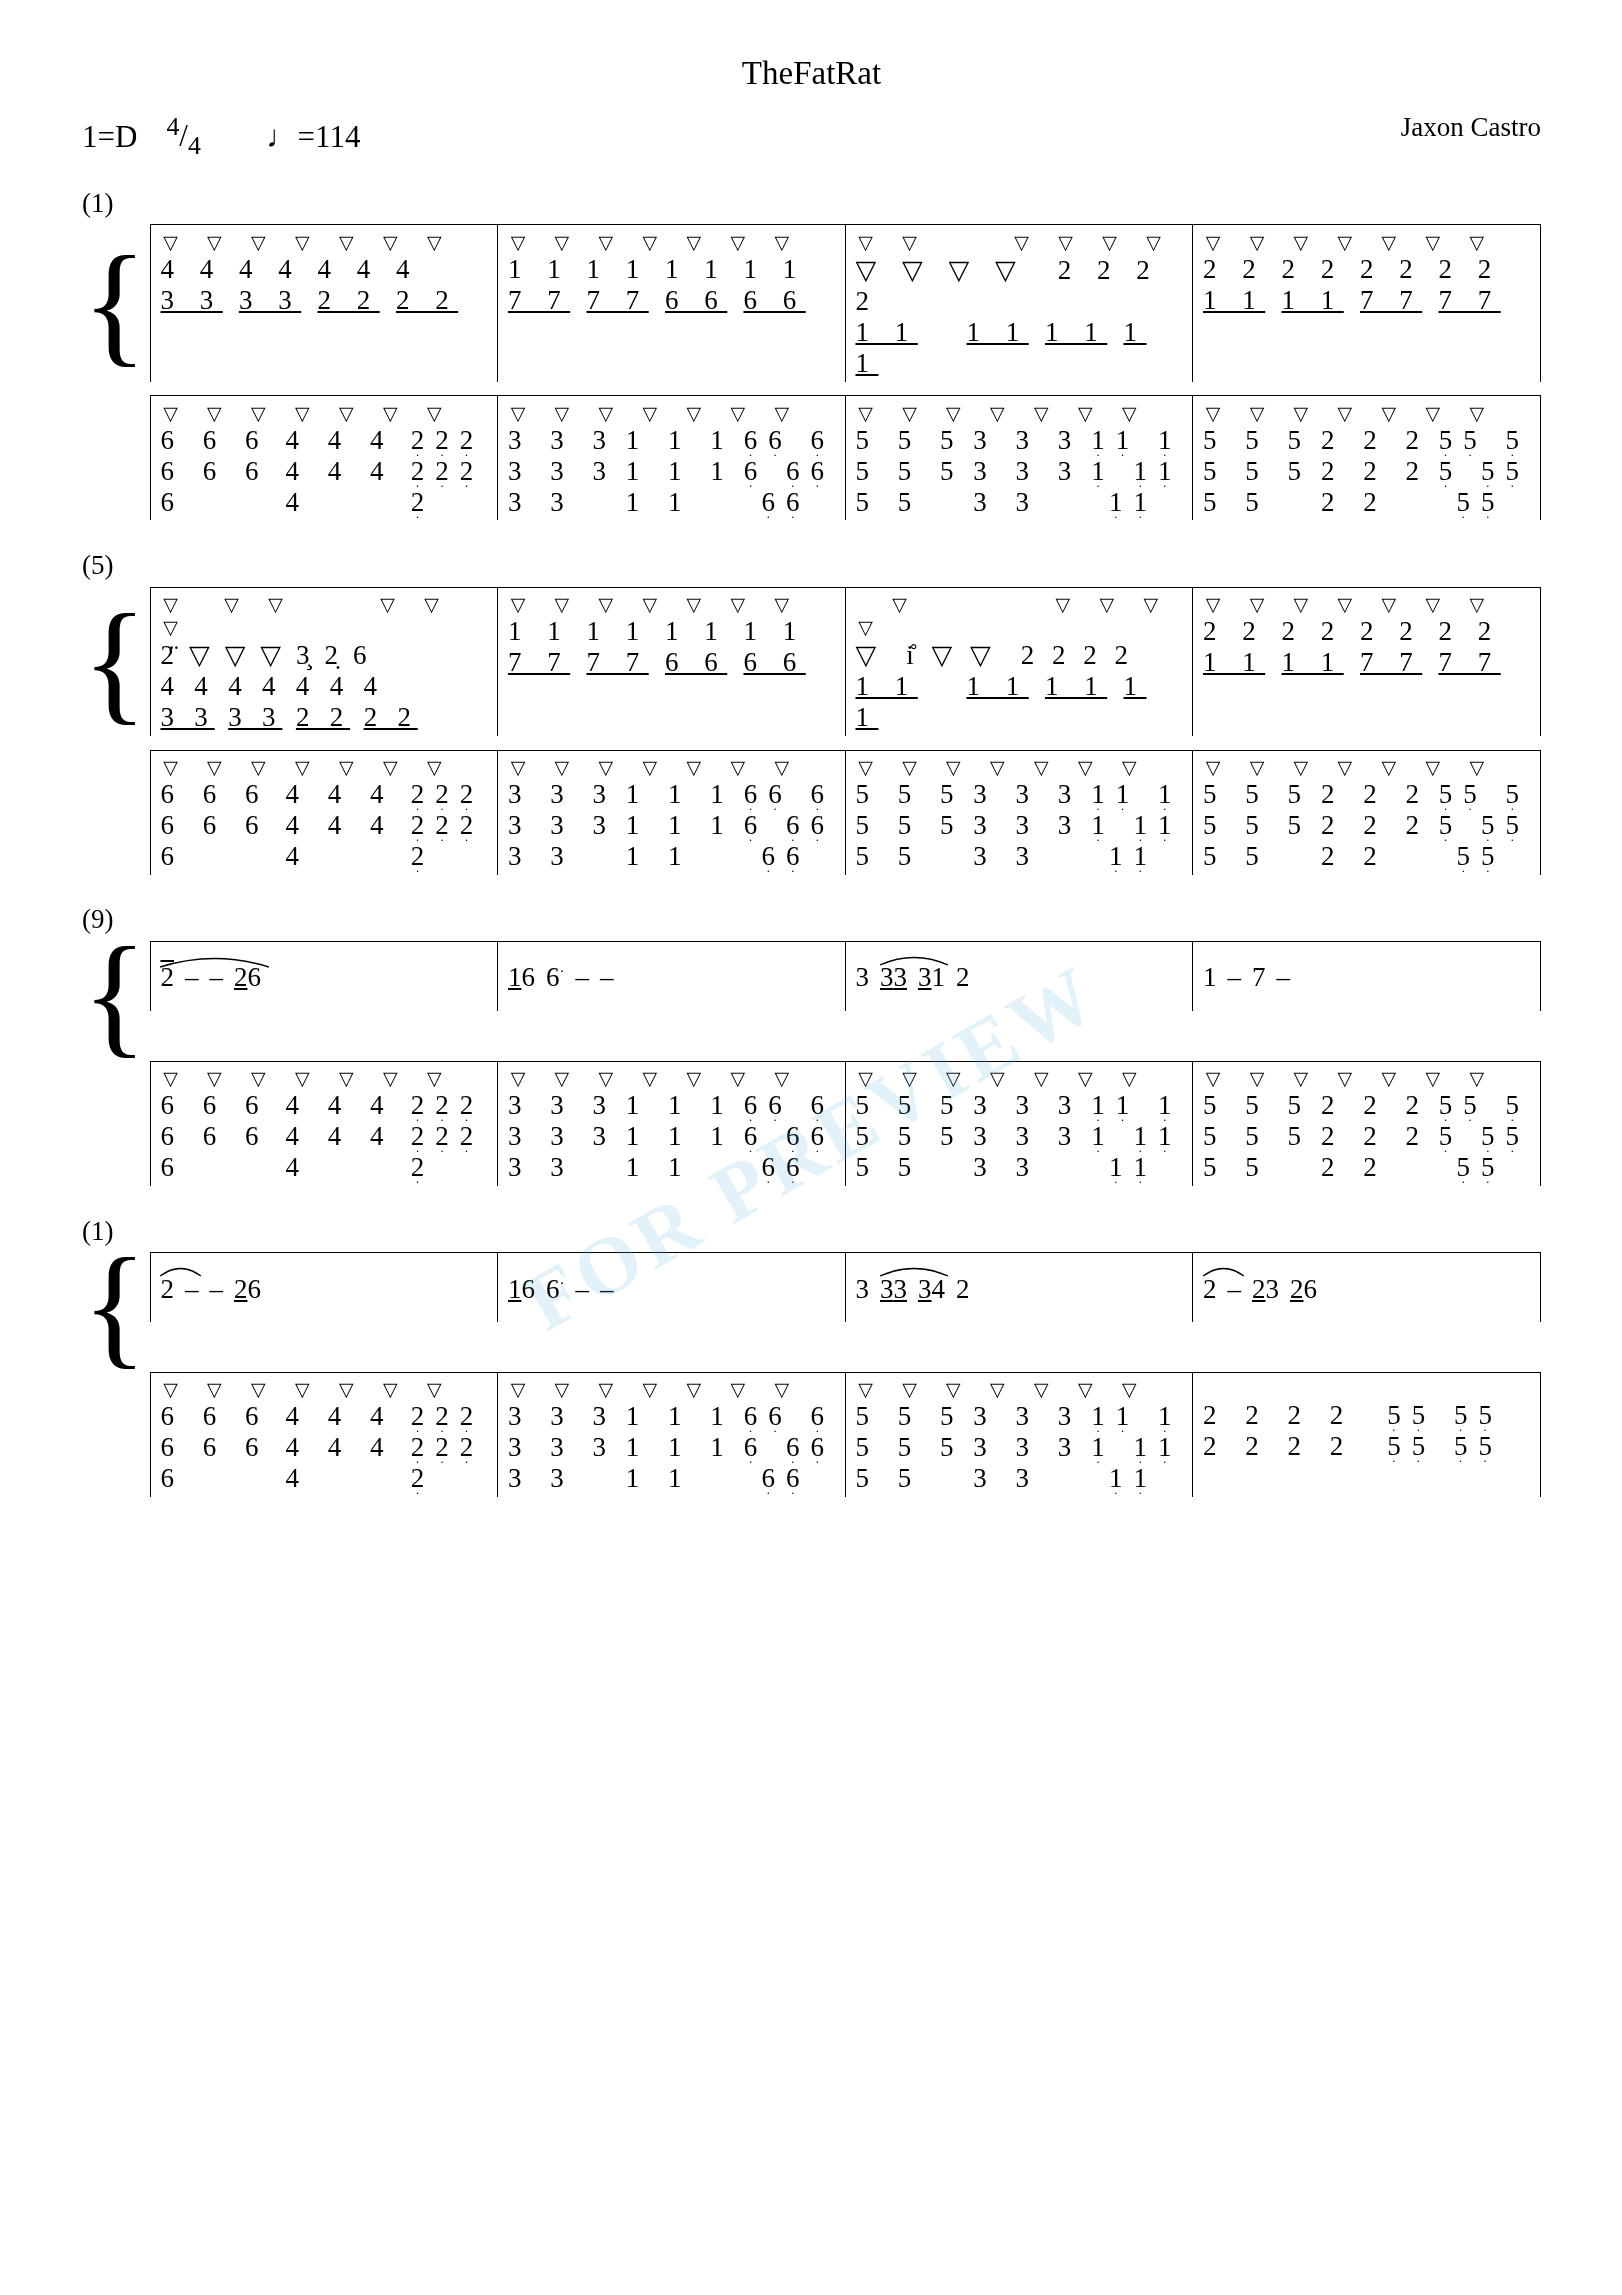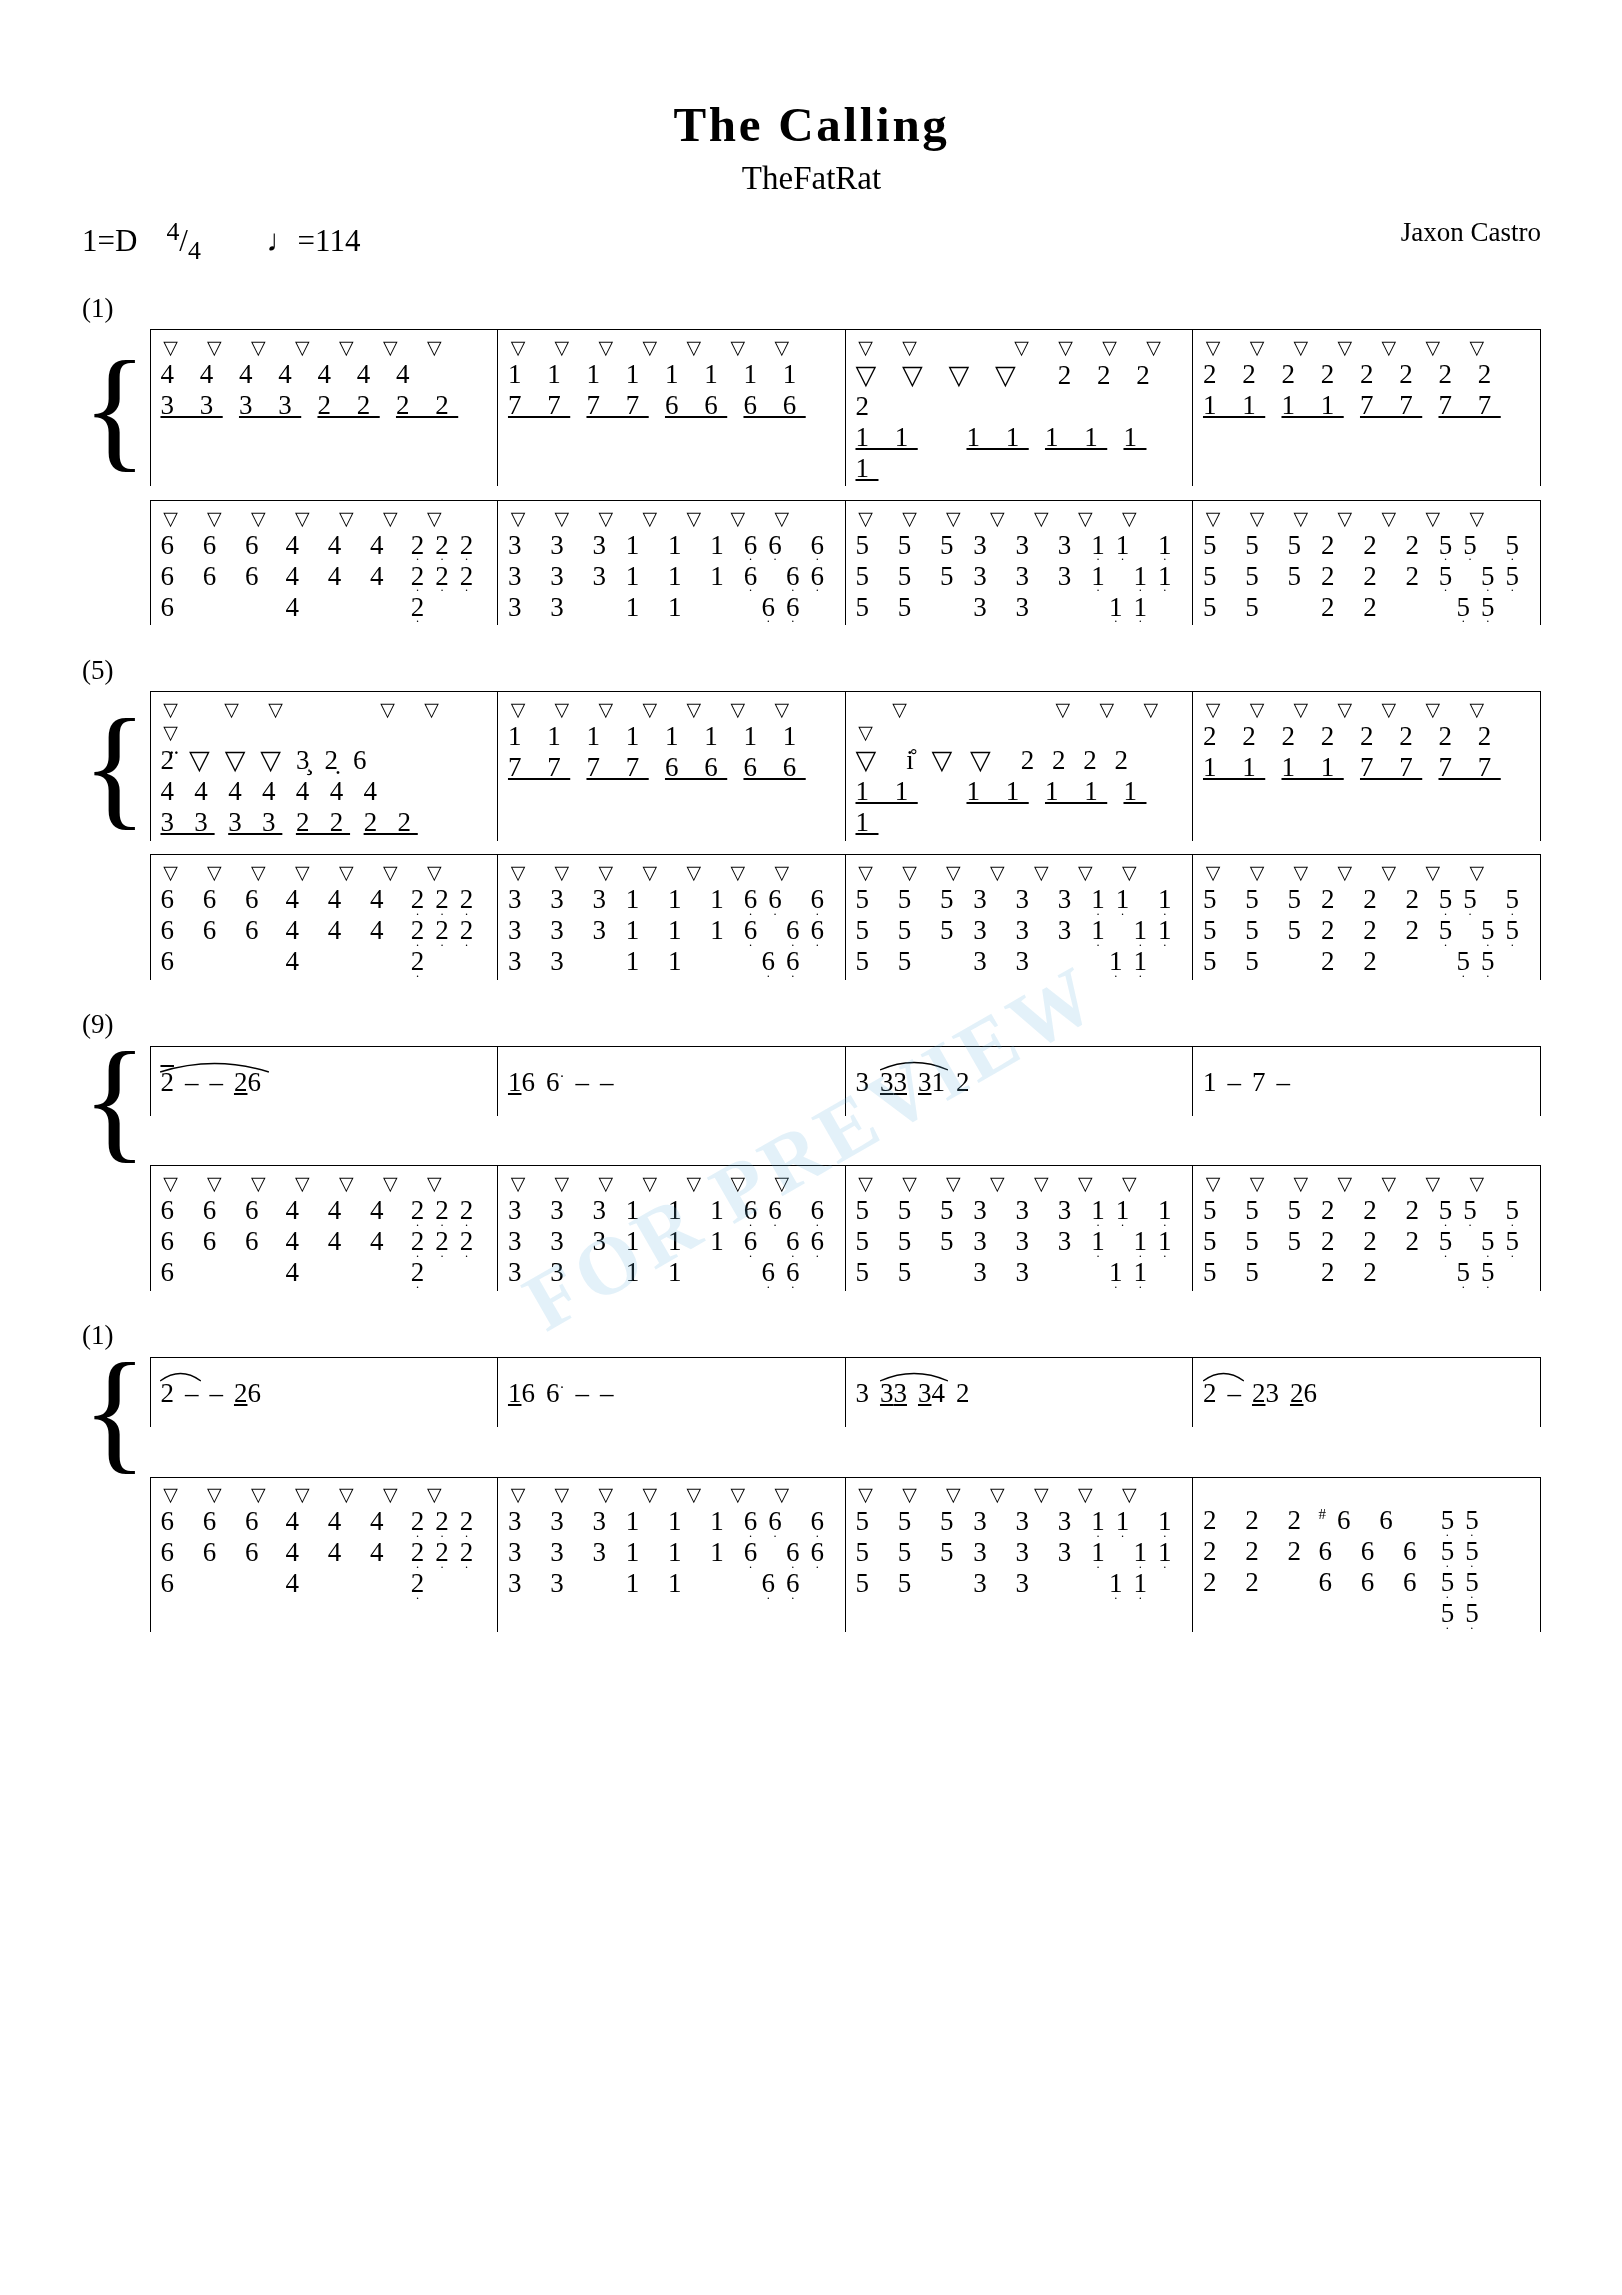--- a/index.html
+++ b/index.html
@@ -160,21 +160,20 @@
     .staff-separator {
       height: 11px;
     }
   </style>
 </head>
 <body>
 <div class="page">
 
   <div class="watermark">FOR PREVIEW</div>
 
-  <div class="title">The Calling</div>
   <div class="subtitle">TheFatRat</div>
 
   <div class="meta-row">
     <div class="key-tempo">
       <span>1=D</span>
       <span>
         <sup>4</sup>/<sub>4</sub>
       </span>
       &nbsp;
       <span>♩=114</span>
@@ -529,21 +528,20 @@
           <div class="chord-stack">
             <div class="cr">5 5 5 5 5 5 5 5</div>
             <div class="cr">3 3 3 3 3 3 3 3</div>
             <div class="cr"><span class="dot-under">1</span><span class="dot-under"> 1</span>&nbsp;<span class="dot-under">1</span><span class="dot-under"> 1</span>&nbsp;<span class="dot-under">1</span><span class="dot-under"> 1</span>&nbsp;<span class="dot-under">1</span><span class="dot-under"> 1</span></div>
           </div>
         </div>
         <div class="voice-cell">
           <div class="arrow-row">&nbsp;</div>
           <div class="chord-stack">
             <div class="cr">2 2 2 2 2 2 2 2</div>
-            <div class="cr"><sup style="font-size:15px">#</sup>6 6 6 6 6 6 6 6</div>
             <div class="cr"><span class="dot-under">5</span><span class="dot-under"> 5</span>&nbsp;<span class="dot-under">5</span><span class="dot-under"> 5</span>&nbsp;<span class="dot-under">5</span><span class="dot-under"> 5</span>&nbsp;<span class="dot-under">5</span><span class="dot-under"> 5</span></div>
           </div>
         </div>
       </div>
     </div>
   </div>
 
 </div>
 
 

